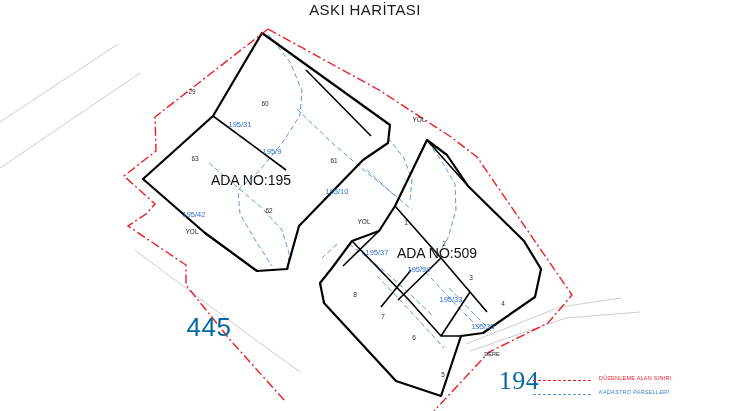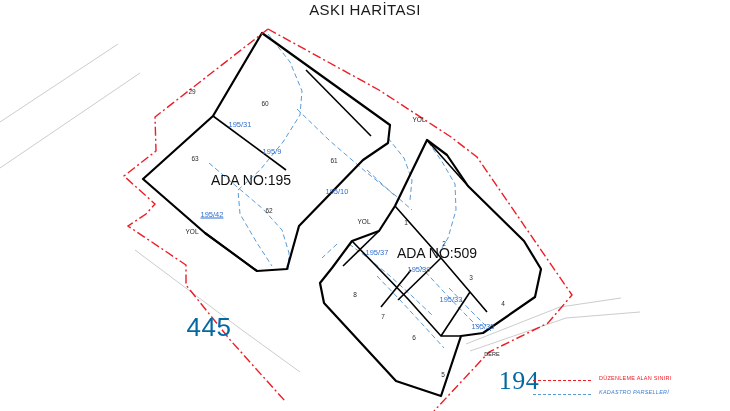--- a/index.html
+++ b/index.html
@@ -179,21 +179,21 @@
       <div class="lbl lbl-parcel" style="left: 503px; top: 297px;">4</div>
       <div class="lbl lbl-parcel" style="left: 443px; top: 368px;">5</div>
       <div class="lbl lbl-parcel" style="left: 414px; top: 331px;">6</div>
       <div class="lbl lbl-parcel" style="left: 383px; top: 310px;">7</div>
       <div class="lbl lbl-parcel" style="left: 355px; top: 288px;">8</div>
     </div>
   <div id="cadastral-labels">
       <div class="lbl lbl-kadastro" style="left: 240px; top: 118px;">195/31</div>
       <div class="lbl lbl-kadastro" style="left: 272px; top: 145px;">195/9</div>
       <div class="lbl lbl-kadastro" style="left: 337px; top: 185px;">195/10</div>
-      <div class="lbl lbl-kadastro" style="left: 212px; top: 208px; text-decoration: underline;">195/42</div>
+      <div class="lbl lbl-kadastro" style="left: 194px; top: 208px;">195/42</div>
       <div class="lbl lbl-kadastro" style="left: 377px; top: 246px;">195/37</div>
       <div class="lbl lbl-kadastro" style="left: 419px; top: 263px;">195/39</div>
       <div class="lbl lbl-kadastro" style="left: 451px; top: 293px;">195/33</div>
       <div class="lbl lbl-kadastro" style="left: 483px; top: 320px;">195/35</div>
     </div>
   <div id="block-labels">
       <div class="lbl lbl-ada" style="left: 251px; top: 174px;">ADA NO:195</div>
       <div class="lbl lbl-ada" style="left: 437px; top: 247px;">ADA NO:509</div>
     </div>
   <div id="road-text-labels">

